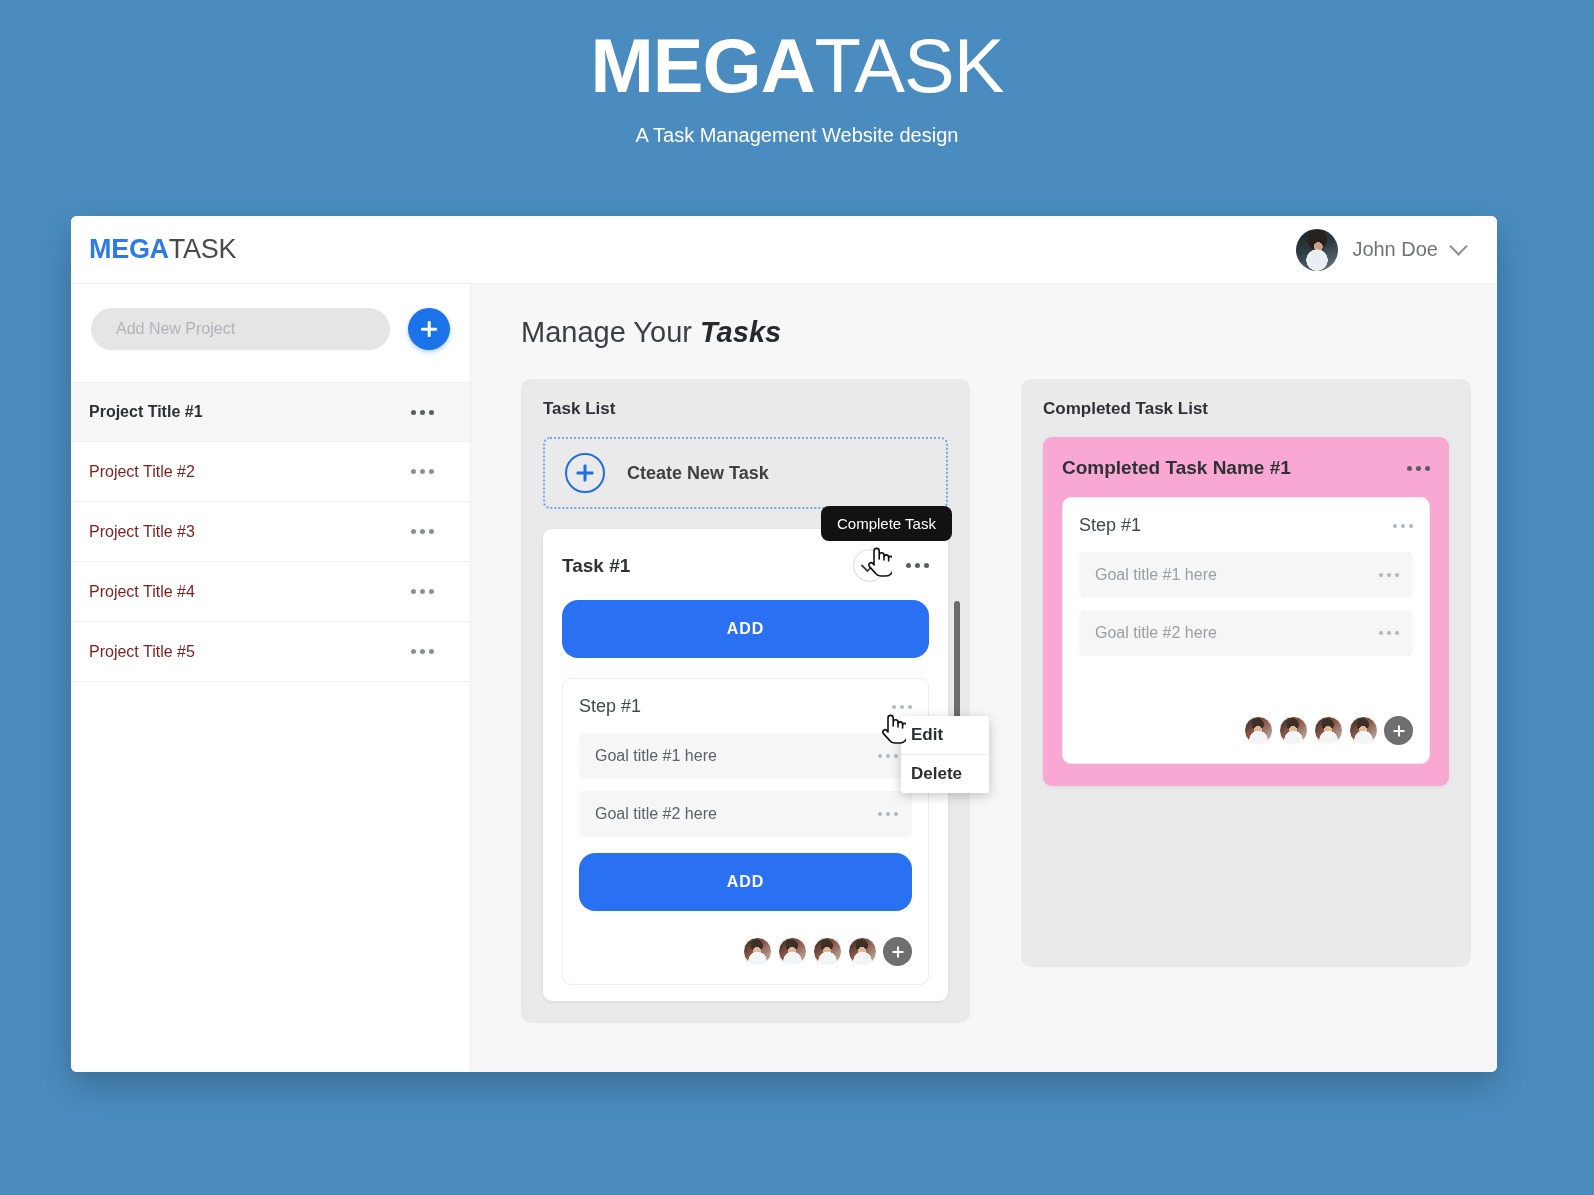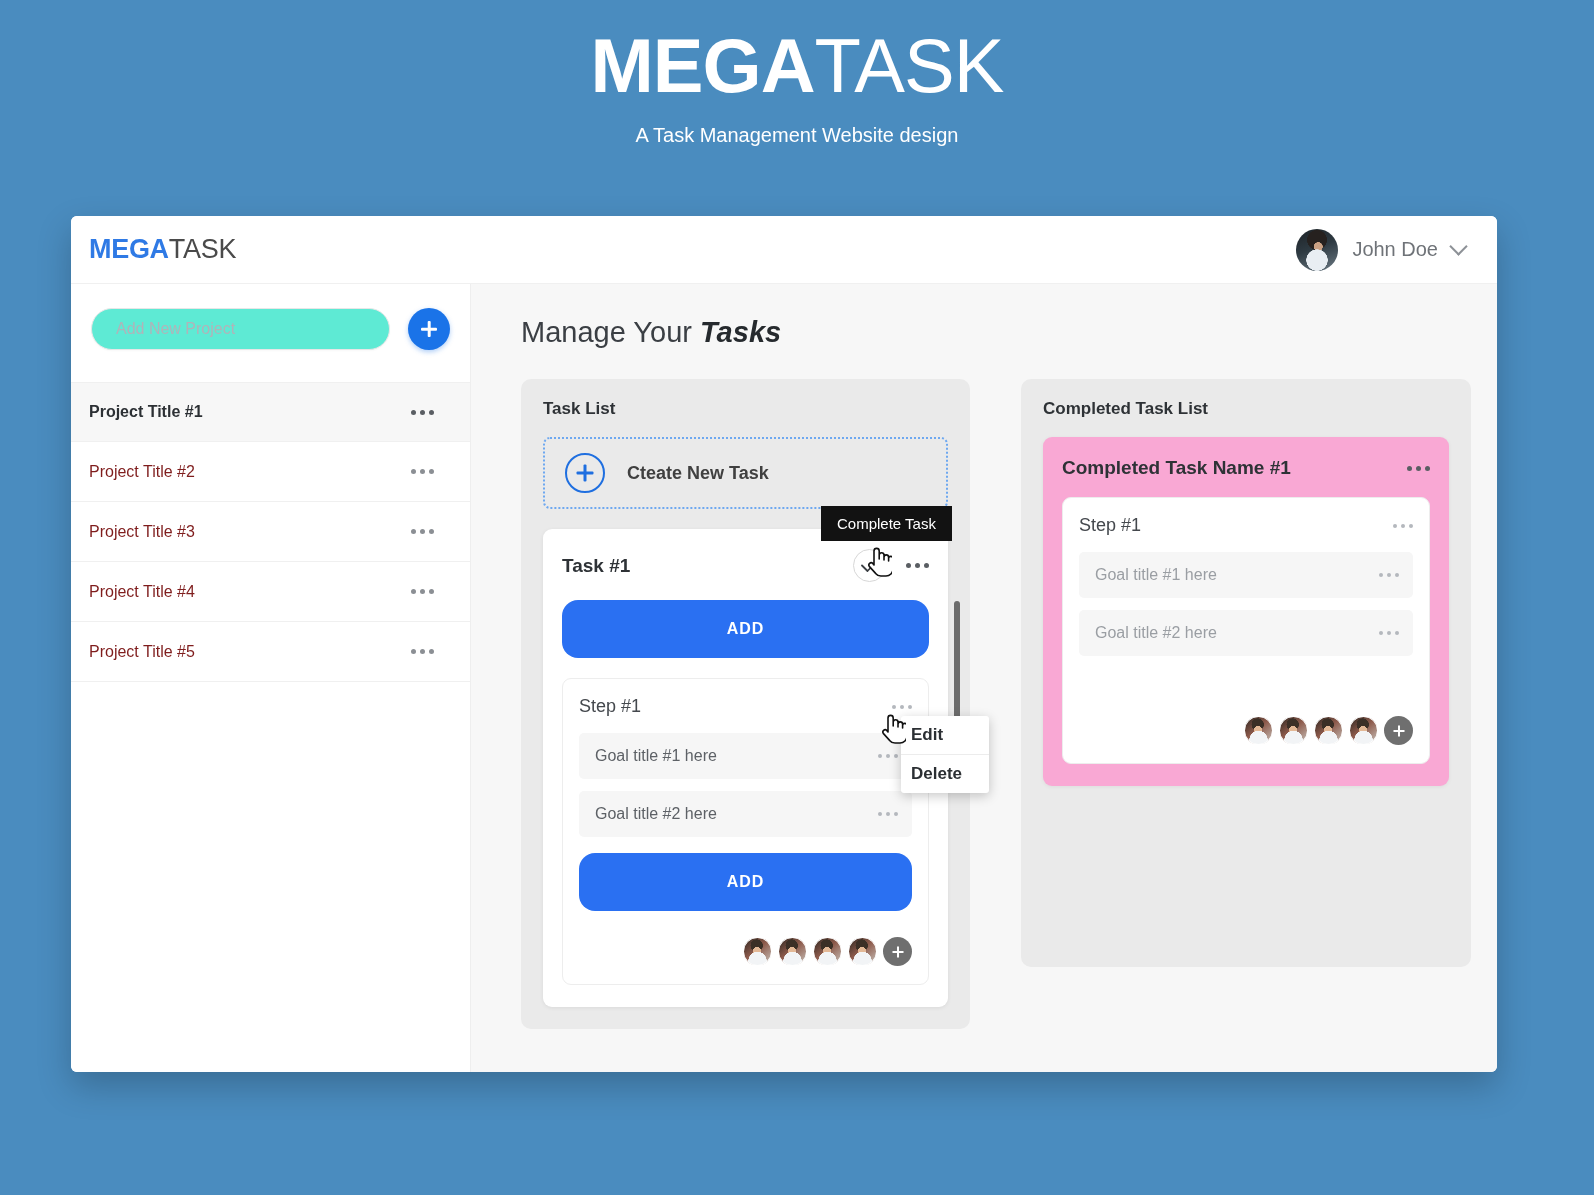--- a/index.html
+++ b/index.html
@@ -94,21 +94,21 @@
     display: flex;
     align-items: center;
     gap: 18px;
     padding: 0 20px 0 20px;
   }
   .project-input {
     flex: 1;
     height: 42px;
     border: 1px solid #e7e7e7;
     border-radius: 21px;
-    background: #5eead4;
+    background: #e5e5e5;
     padding: 0 24px;
     font-size: 16px;
     color: #6b6f74;
     font-family: "Liberation Sans", sans-serif;
     outline: none;
     box-shadow: 0 1px 2px rgba(0,0,0,0.03);
   }
   .project-input::placeholder { color: #b0b4b9; }
   .add-btn {
     width: 42px; height: 42px; border-radius: 50%;
@@ -197,21 +197,21 @@
   }
   .plus-circle::before { width: 17px; height: 3px; transform: translate(-50%,-50%); }
   .plus-circle::after  { width: 3px; height: 17px; transform: translate(-50%,-50%); }
   .create-task-label { font-size: 18px; font-weight: bold; color: #404040; }
 
   
   .task-card {
     margin-top: 20px;
     background: #ffffff;
     border-radius: 9px;
-    padding: 20px 19px 22px 19px;
+    padding: 20px 19px 16px 19px;
     box-shadow: 0 1px 4px rgba(0,0,0,0.07);
   }
   .task-head {
     display: flex; align-items: center; justify-content: space-between;
     margin-bottom: 18px;
   }
   .task-title { font-size: 19px; font-weight: bold; color: #2e3236; }
   .task-head-actions { display: flex; align-items: center; gap: 20px; position: relative; }
 
   .check-circle {
@@ -300,21 +300,21 @@
   }
   .completed-title { font-size: 19px; font-weight: bold; color: #2e3236; }
 
   
   .tooltip {
     position: absolute;
     background: #121212;
     color: #ffffff;
     font-size: 15px;
     font-weight: 500;
-    border-radius: 0;
+    border-radius: 8px;
     padding: 9px 16px;
     white-space: nowrap;
     left: 821px; top: 506px;
   }
 
   .context-menu {
     position: absolute;
     left: 901px; top: 716px;
     width: 88px;
     background: #ffffff;

